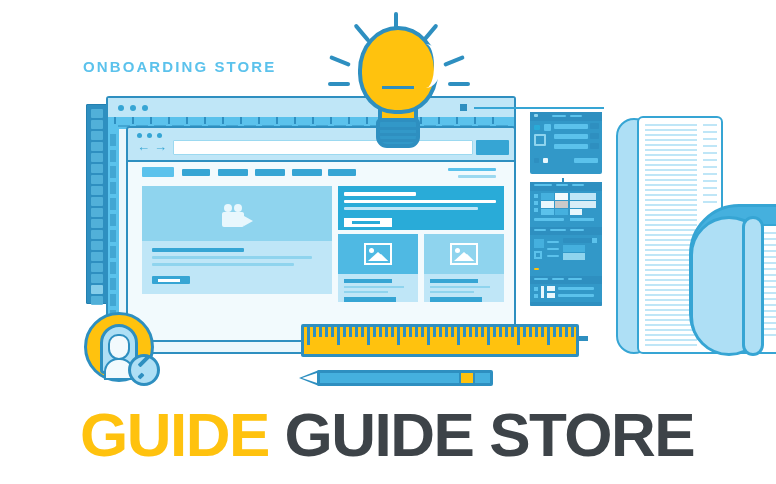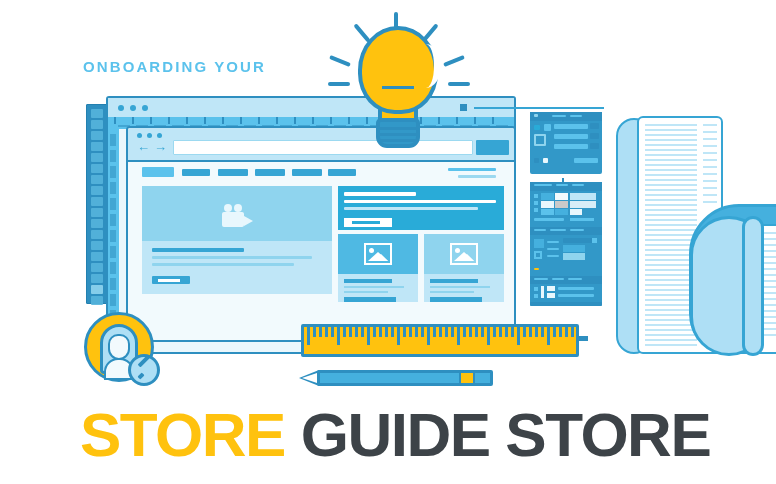--- a/index.html
+++ b/index.html
@@ -165,21 +165,21 @@
   #avBody{position:absolute;left:20px;top:46px;width:30px;height:22px;background:#F2FAFD;border:2px solid #2E8FC0;box-sizing:border-box;border-radius:14px 14px 0 0;}
   #avBadge{position:absolute;left:44px;top:42px;width:32px;height:32px;border-radius:50%;background:#AEDFF5;border:3px solid #2E8FC0;box-sizing:border-box;}
   #avBadge .pen{position:absolute;left:8px;top:7px;width:14px;height:4px;background:#2E8FC0;transform:rotate(-45deg);transform-origin:left center;border-radius:1px;}
   #avBadge .pen2{position:absolute;left:7px;top:17px;width:6px;height:4px;background:#2E8FC0;transform:rotate(-45deg);border-radius:1px;}
 </style>
 </head>
 <body>
 
 <div id="stage">
 
-  <div class="abs" id="kicker">ONBOARDING YOUR</div>
+  <div class="abs" id="kicker">ONBOARDING STORE</div>
 
   <div class="abs" id="palette">
       <span class="tool" style="top: 4px;"></span>
       <span class="tool" style="top: 15px;"></span>
       <span class="tool" style="top: 26px;"></span>
       <span class="tool" style="top: 37px;"></span>
       <span class="tool" style="top: 48px;"></span>
       <span class="tool" style="top: 59px;"></span>
       <span class="tool" style="top: 70px;"></span>
       <span class="tool" style="top: 81px;"></span>
@@ -585,16 +585,16 @@
     <span id="avHair"></span>
     <span id="avFace"></span>
     <span id="avBody"></span>
     <span id="avBadge">
       <span class="pen"></span>
         <span class="pen2"></span>
     </span>
   </div>
 
   <div class="abs" id="headline">
-    <span class="y">STORE</span><span class="d"> GUIDE STORE</span>
+    <span class="y">GUIDE</span><span class="d"> GUIDE STORE</span>
   </div>
 
 </div>
 
 </body></html>

